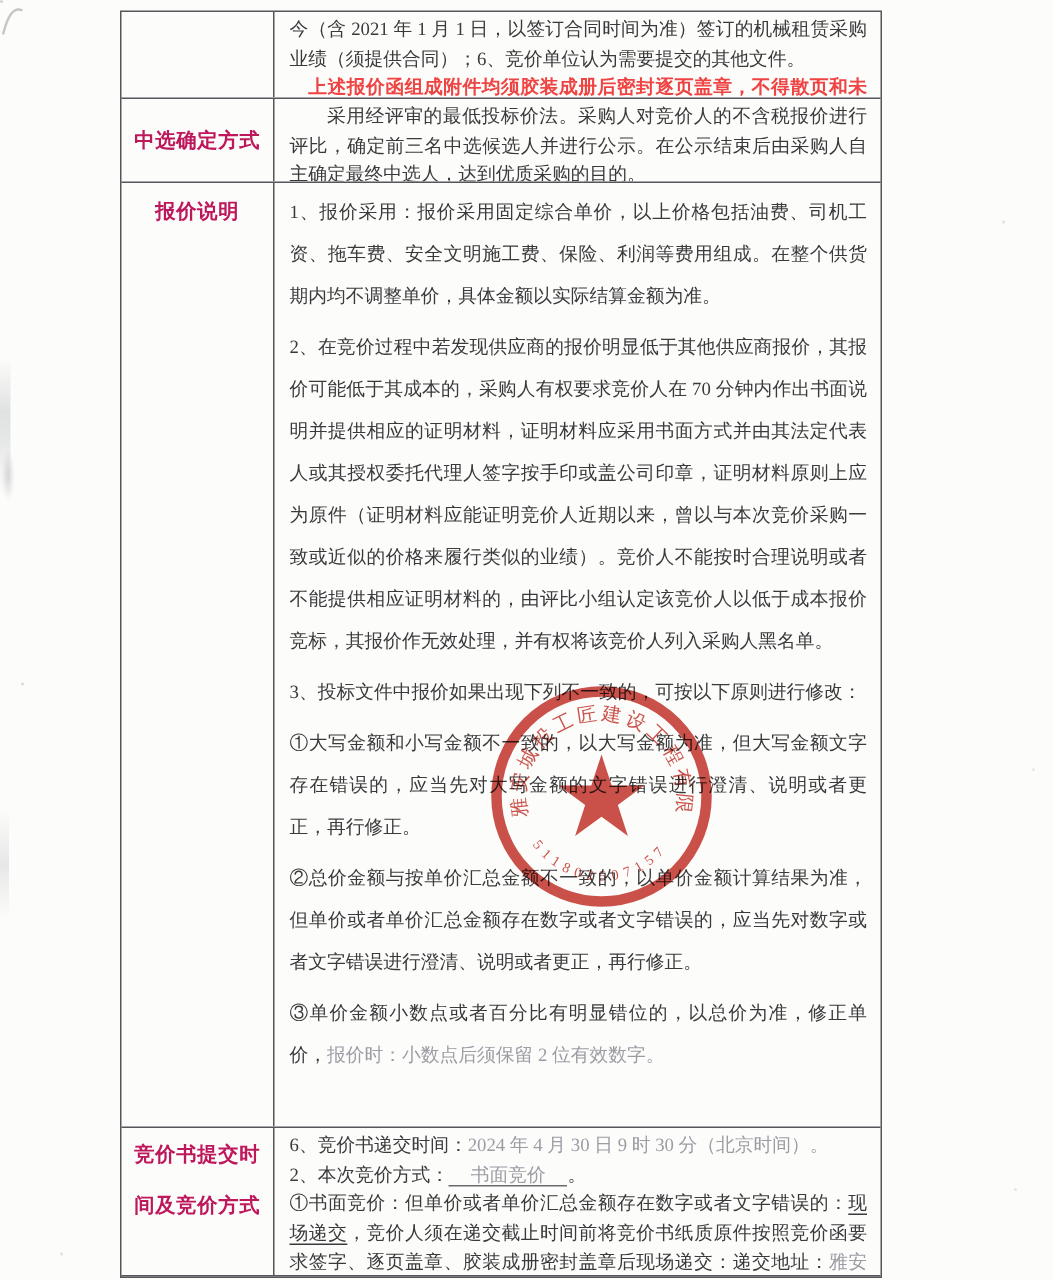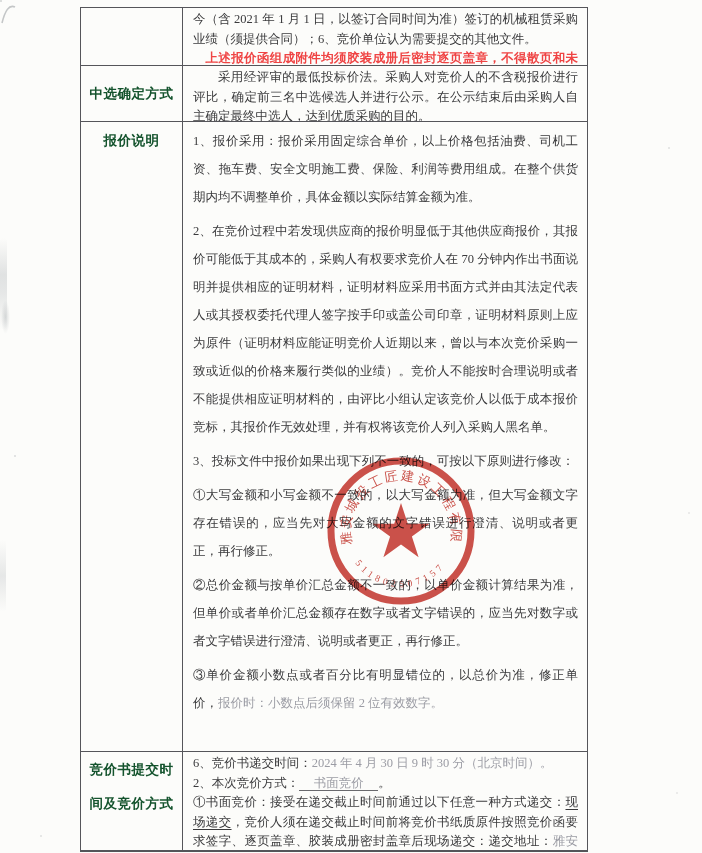--- a/index.html
+++ b/index.html
@@ -24,21 +24,21 @@
     background:radial-gradient(closest-side,#aeb3b6,transparent);}
   .mark-tl{left:0;top:1px;width:18px;height:24px;opacity:.5;}
 
   
   .doc-table{position:absolute;left:80px;top:7px;width:508px;
     border:1.4px solid #55555a; box-sizing:border-box;}
   .trow{display:flex;border-bottom:1.4px solid #55555a;box-sizing:border-box;overflow:hidden;}
   .trow:last-child{border-bottom:1.4px solid #55555a;}
   .hcell{width:102px;flex:0 0 102px;border-right:1.4px solid #55555a;box-sizing:border-box;
     display:flex;flex-direction:column;align-items:center;
-    font-weight:bold;font-size:13.5px;color:#14532d;letter-spacing:.5px;}
+    font-weight:bold;font-size:13.5px;color:#be185d;letter-spacing:.5px;}
   .ccell{flex:1;box-sizing:border-box;padding:2px 9px 0 10px;
     font-size:12.5px;text-align:justify;overflow:hidden;}
   .row-1{height:58px;}
   .row-2{height:56px;}
   .row-3{height:630px;justify-content:space-between;}
   .row-4{height:99px;}
   .row-1 .ccell, .row-2 .ccell, .row-4 .ccell{line-height:19.5px;}
   .row-2 .hcell{justify-content:center;}
   .row-3 .hcell{padding-top:10px;}
   .row-4 .hcell{padding-top:9px;}
@@ -96,21 +96,21 @@
   </div>
 
   <div class="trow row-4">
     <div class="hcell">
       <span class="hline1">竞价书提交时</span>
       <span class="hline2">间及竞价方式</span>
     </div>
     <div class="ccell">
       <p><span>6、竞价书递交时间：</span><span class="gray">2024 年 4 月 30 日 9 时 30 分（北京时间）。</span></p>
       <p><span>2、本次竞价方式：</span><span class="gray u-blank">　书面竞价　</span><span>。</span></p>
-      <p><span>①书面竞价：接受在递交截止时间前通过以下任意一种方式递交：</span><span class="u-dark">现场递交</span><span>，竞价人须在递交截止时间前将竞价书纸质原件按照竞价函要求签字、逐页盖章、胶装成册密封盖章后现场递交：递交地址：</span><span class="gray">雅安城市建设投资开发有限公司一楼开标室（地址：雅安市</span></p>
+      <p><span>①书面竞价：但单价或者单价汇总金额存在数字或者文字错误的：</span><span class="u-dark">现场递交</span><span>，竞价人须在递交截止时间前将竞价书纸质原件按照竞价函要求签字、逐页盖章、胶装成册密封盖章后现场递交：递交地址：</span><span class="gray">雅安城市建设投资开发有限公司一楼开标室（地址：雅安市</span></p>
     </div>
   </div>
 
 </div>
 
 <svg class="seal" viewBox="0 0 160 160">
   <defs>
     <path id="arcTop" d="M 30.7 93.2 A 51 51 0 1 1 129.3 93.2" fill="none"></path>
     <path id="arcBottom" d="M 34.1 112.1 A 56 56 0 0 0 125.9 112.1" fill="none"></path>
   </defs>

